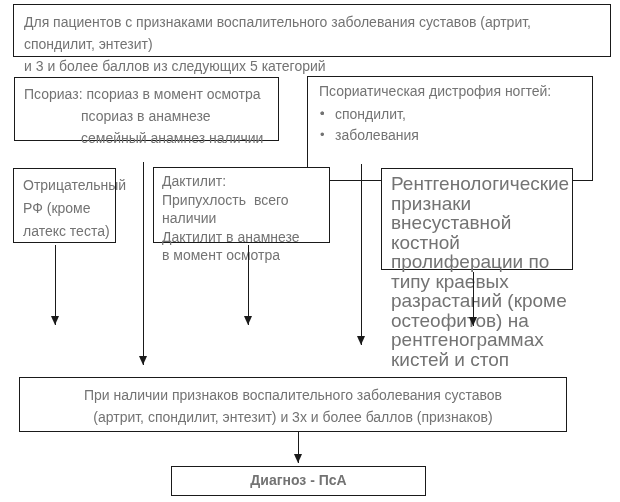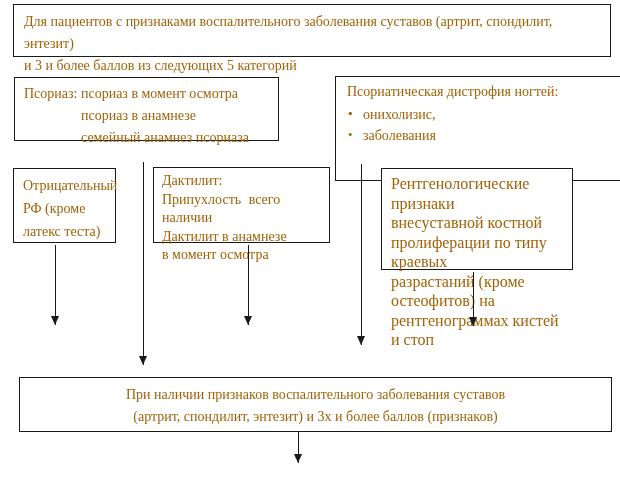--- a/index.html
+++ b/index.html
@@ -1,41 +1,41 @@
 <!DOCTYPE html>
 <html><head>
 <meta charset="utf-8">
 <style>
   html, body { margin: 0; padding: 0; background: #fff; }
   .canvas {
     position: relative;
     width: 620px;
     height: 502px;
     background: #ffffff;
-    font-family: Liberation Serif, serif;
-    color: #a16207;
+    font-family: Liberation Sans, sans-serif;
+    color: #737373;
     overflow: hidden;
   }
   .box {
     position: absolute;
     border: 1.5px solid #1a1a1a;
     background: #fff;
     box-sizing: border-box;
     font-size: 14px;
     line-height: 21px;
   }
   .pre { white-space: pre-line; }
 
   .box-criteria   { left: 13px;  top: 4px;   width: 598px; height: 53px;  padding: 6px 8px 0 10px; line-height: 22px; }
   .box-psoriasis  { left: 14px;  top: 77px;  width: 265px; height: 64px;  padding: 5px 4px 0 9px;  line-height: 22px; }
-  .box-nail       { left: 335px; top: 76px;  width: 286px; height: 105px;  padding: 4px 4px 0 11px; line-height: 21px; }
+  .box-nail       { left: 307px; top: 76px;  width: 286px; height: 105px;  padding: 4px 4px 0 11px; line-height: 21px; }
   .box-rf         { left: 13px;  top: 168px; width: 103px; height: 75px;  padding: 5px 2px 0 9px;  line-height: 23px; }
   .box-dactyl     { left: 153px; top: 167px; width: 177px; height: 76px;  padding: 4px 17px 0 8px;  line-height: 18.5px; }
-  .box-xray       { left: 381px; top: 168px; width: 192px; height: 102px; padding: 5px 3px 0 9px;  line-height: 19.5px; font-size: 16px; }
-  .box-main       { left: 19px;  top: 377px; width: 593px; height: 55px;  padding: 6px 6px 0 6px;  line-height: 22px; text-align: center; }
+  .box-xray       { left: 381px; top: 168px; width: 192px; height: 102px; padding: 5px 3px 0 9px;  line-height: 19.5px; font-size: 19px; }
+  .box-main       { left: 19px;  top: 377px; width: 548px; height: 55px;  padding: 6px 6px 0 6px;  line-height: 22px; text-align: center; }
   .box-dx         { left: 171px; top: 466px; width: 255px; height: 30px;  text-align: center; line-height: 27px; font-weight: bold; }
 
   .indent { padding-left: 57px; }
   .spread { word-spacing: 4px; }
 
   .bullets { margin: 2px 0 0 0; padding: 0; list-style: none; }
   .bullets li { position: relative; padding-left: 16px; }
   .blt { position: absolute; left: 1px; top: -1px; font-size: 13px; }
 
   .arrow {
@@ -64,32 +64,32 @@
 <body>
 
 <div class="canvas">
 
   <div class="box box-criteria pre">Для пациентов с признаками воспалительного заболевания суставов (артрит, спондилит, энтезит)
 и 3 и более баллов из следующих 5 категорий</div>
 
   <div class="box box-psoriasis">
     <div>Псориаз: псориаз в момент осмотра</div>
     <div class="indent">псориаз в анамнезе</div>
-    <div class="indent">семейный анамнез псориаза</div>
+    <div class="indent">семейный анамнез наличии</div>
   </div>
 
   <div class="box box-nail">
     <div>Псориатическая дистрофия ногтей:</div>
     <ul class="bullets">
       <li>
         <span class="blt">•</span>
       </li>
       <li>
         <span class="blt">•</span>
-        <span>онихолизис,</span>
+        <span>спондилит,</span>
       </li>
       <li>
         <span class="blt">•</span>
         <span>заболевания</span>
       </li>
     </ul>
   </div>
 
   <div class="box box-rf pre">Отрицательный
 РФ (кроме
@@ -112,14 +112,15 @@
   <div class="arrow arrow-b"></div>
   <div class="arrow arrow-c"></div>
   <div class="arrow arrow-d"></div>
   <div class="arrow arrow-e"></div>
 
   <div class="box box-main pre">При наличии признаков воспалительного заболевания суставов
 (артрит, спондилит, энтезит) и 3х и более баллов (признаков)</div>
 
   <div class="arrow arrow-f"></div>
 
+  <div class="box box-dx">Диагноз - ПсА</div>
 
 </div>
 
 </body></html>

